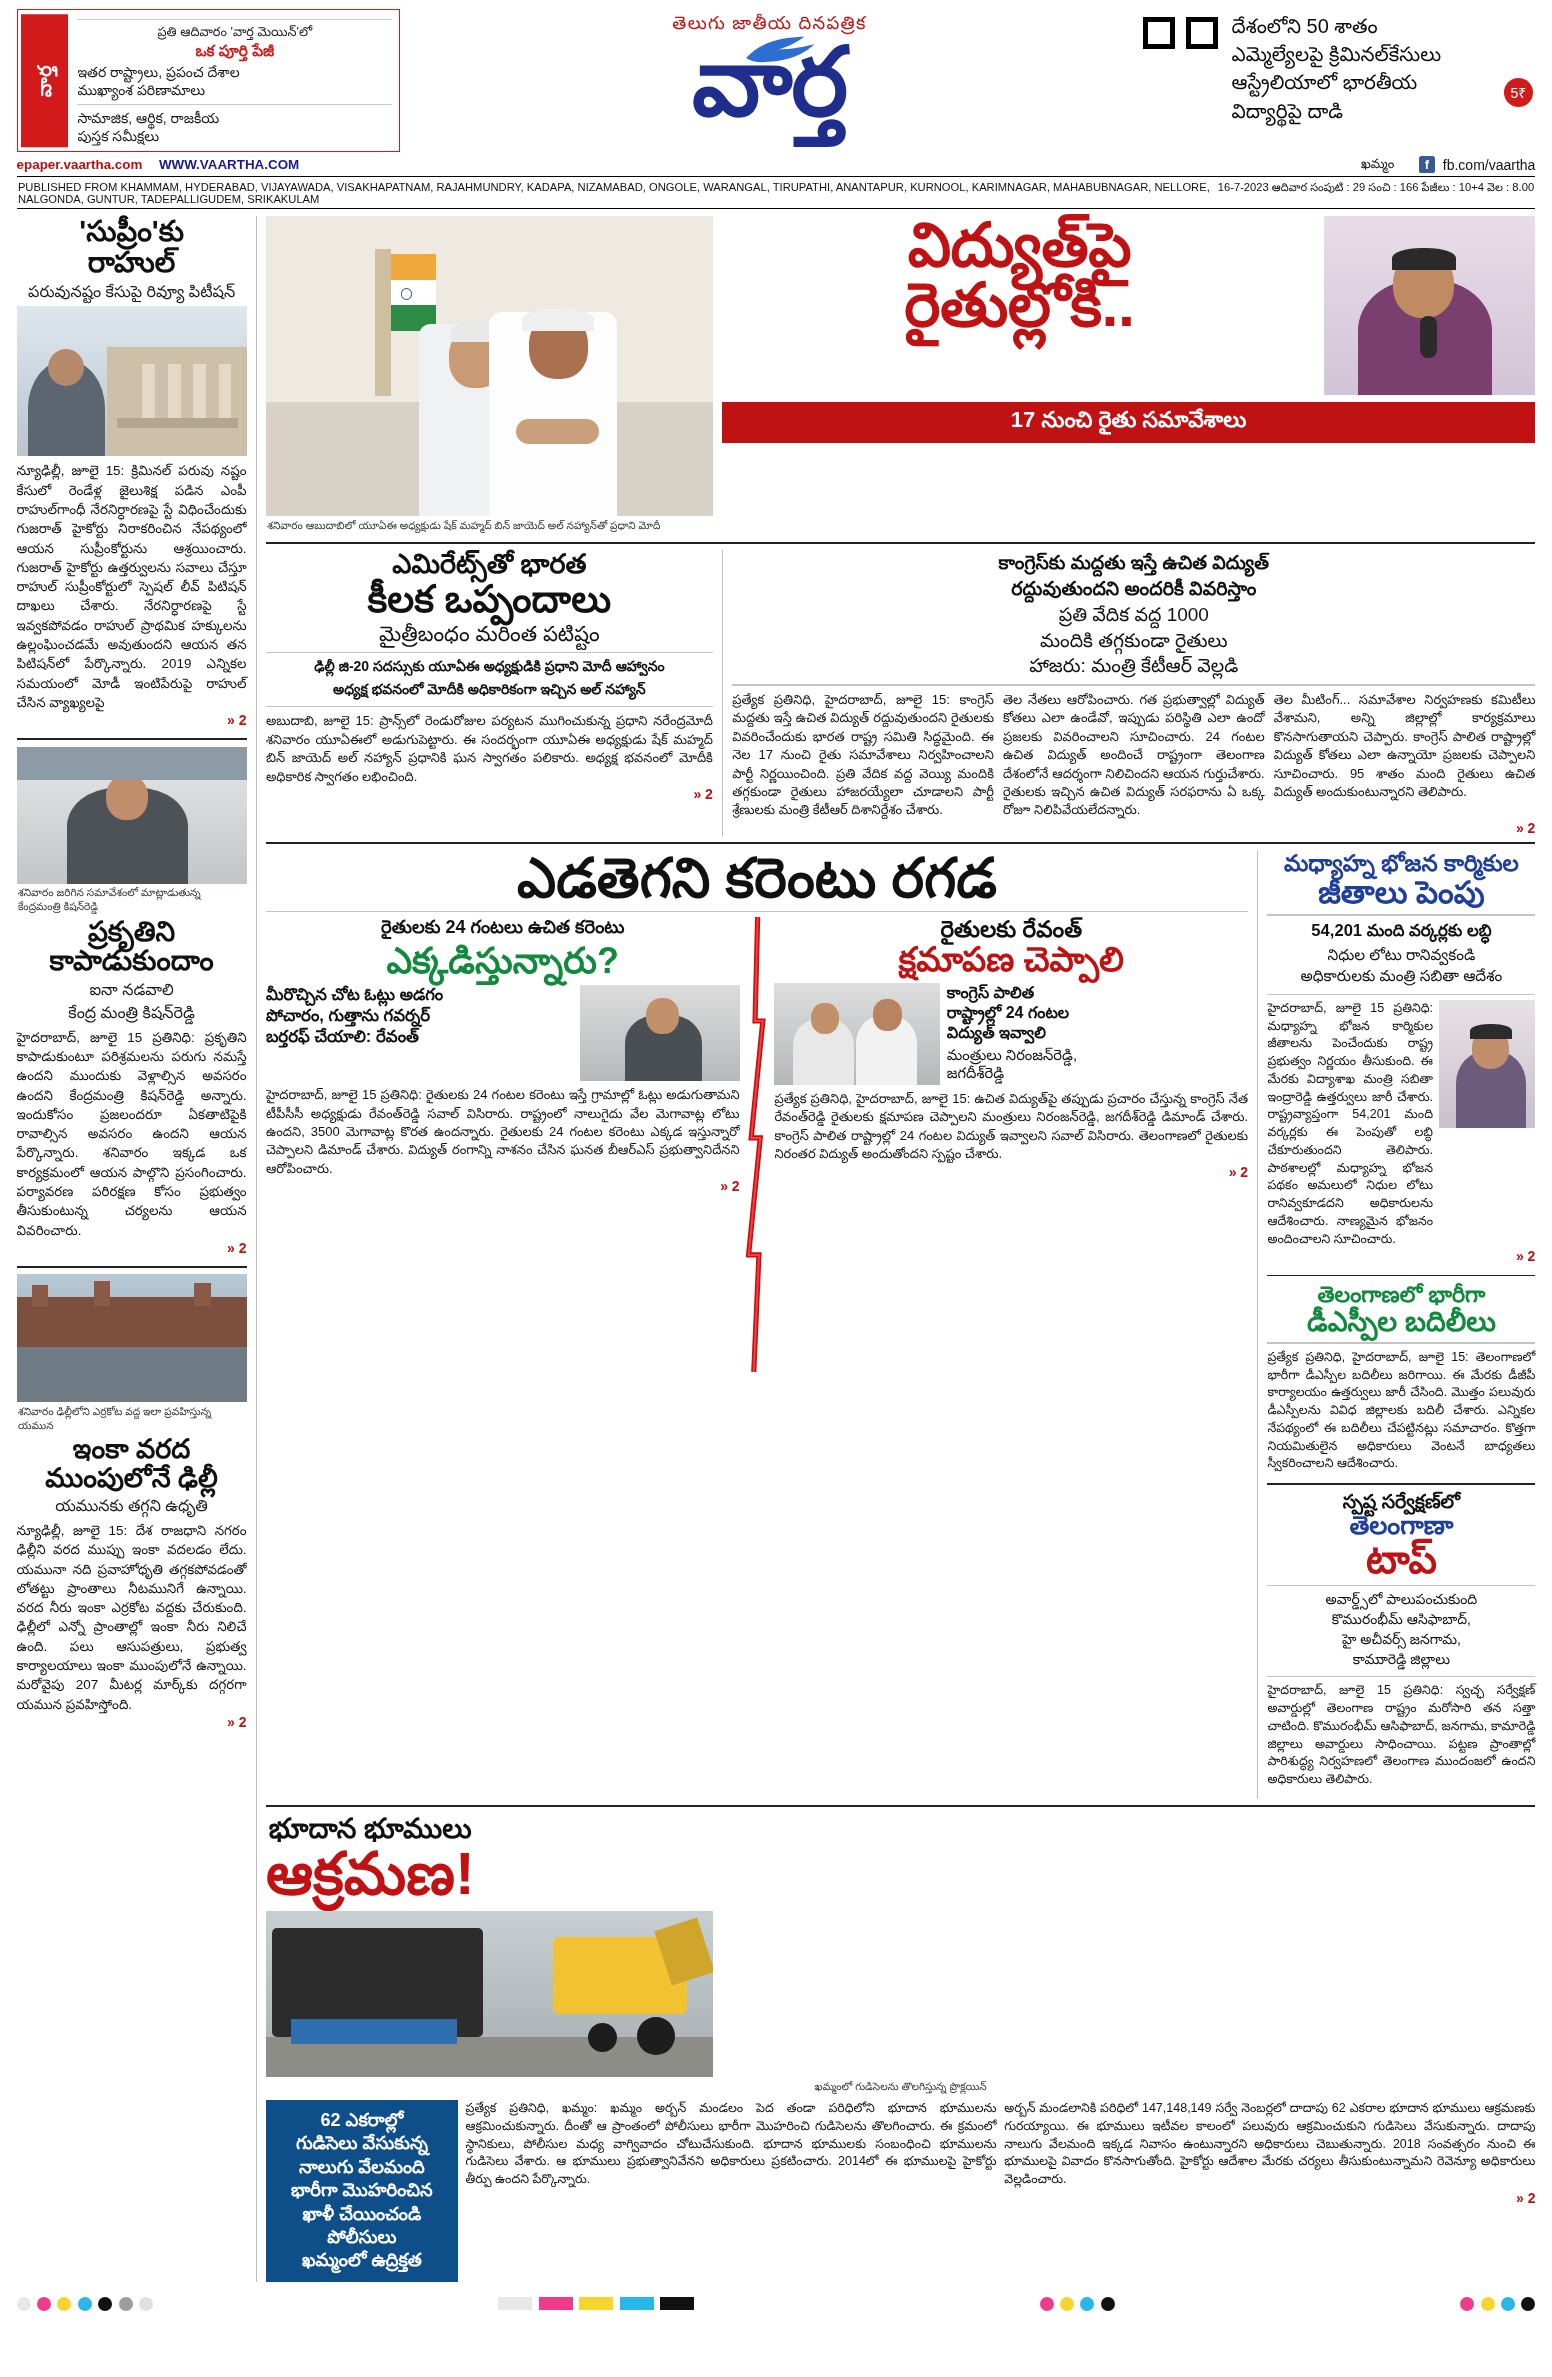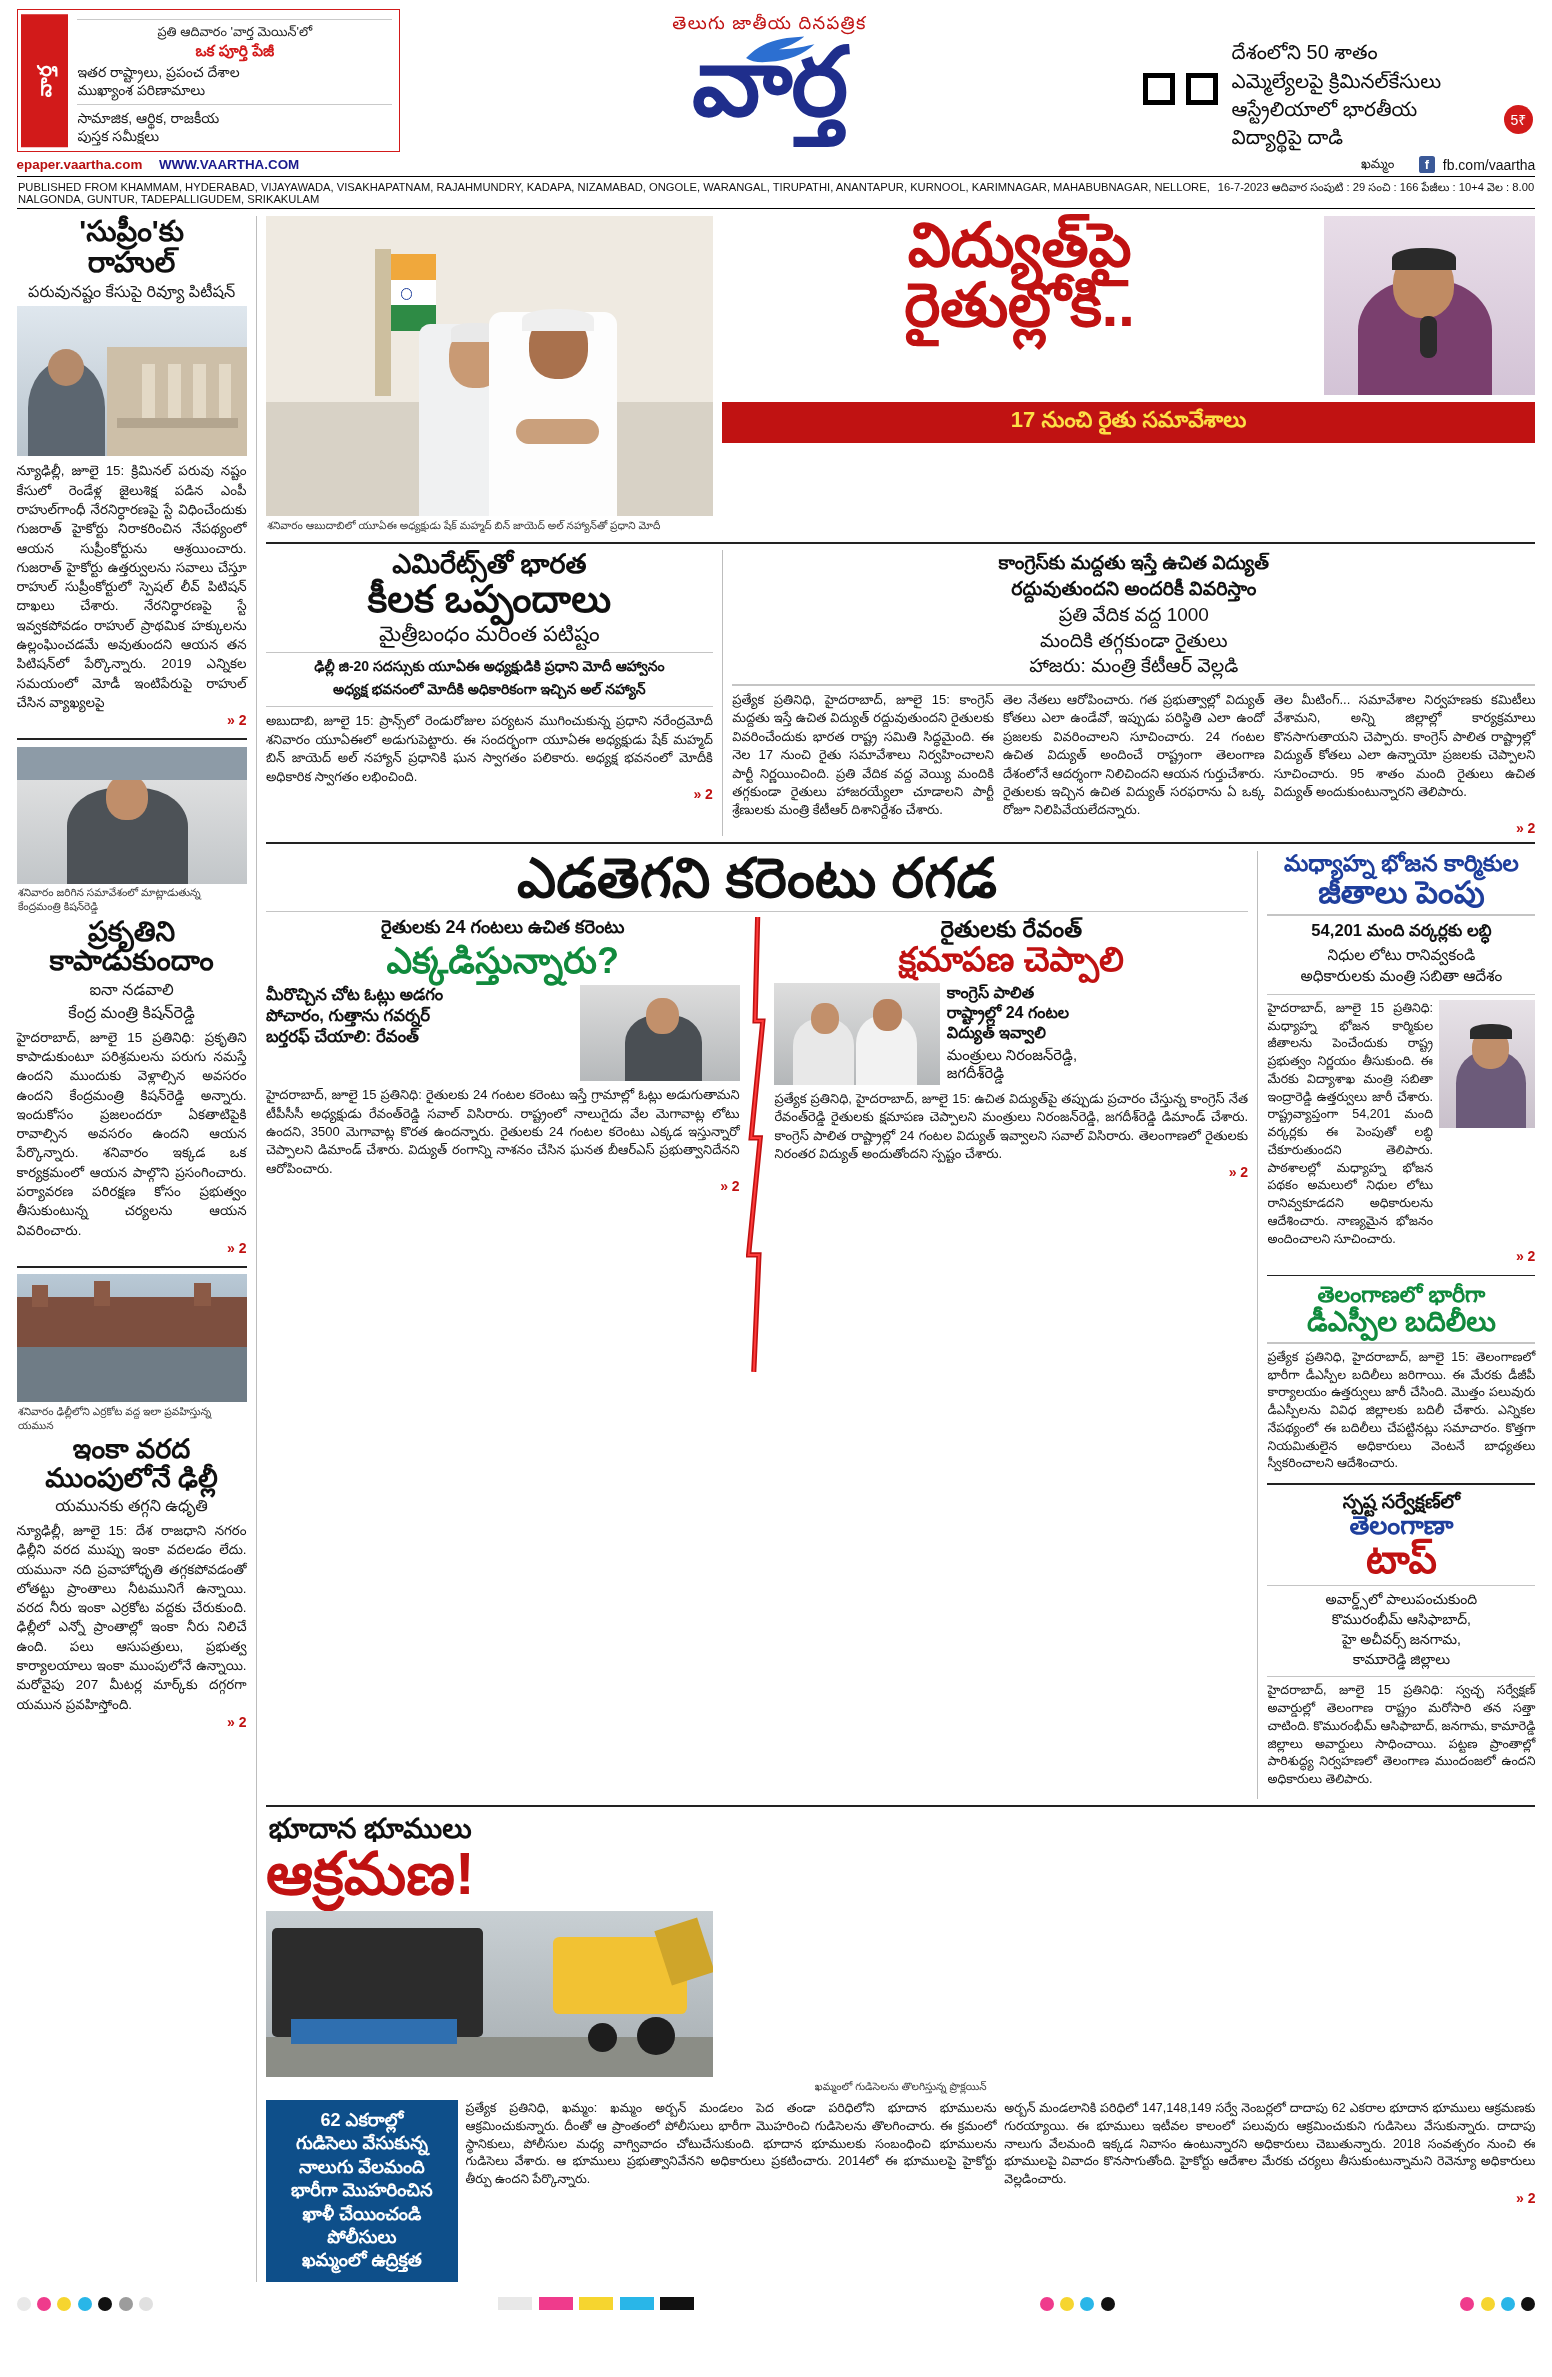--- a/index.html
+++ b/index.html
@@ -29,21 +29,21 @@
   .mh-center { flex:1; text-align:center; position:relative; }
   .mh-kicker { font-size:18px; color:#c01212; letter-spacing:1.3px; margin-top:3.8px; }
   .mh-logo {
     font-size:96px; line-height:0.92; font-weight:bold; color:#1f2e8c; letter-spacing:-1.3px;
     font-family:"Liberation Sans", sans-serif; position:relative; display:inline-block;
   }
   .mh-bird {
     position:absolute; right:27px; top:-3.8px; width:77px; height:38px; color:#2c6fd1;
   }
 
-  .mh-right { width:396px; display:flex; gap:10.2px; align-items:flex-end; }
+  .mh-right { width:396px; display:flex; gap:10.2px; align-items:flex-start; }
   .qr {
     width:82px; height:82px; margin-top:5.1px;
     background-image:
       linear-gradient(90deg,#000 0 12.5%,transparent 0 25%,#000 0 37.5%,transparent 0 50%,#000 0 62.5%,transparent 0 75%,#000 0 87.5%,transparent 0),
       linear-gradient(0deg,#000 0 12.5%,transparent 0 25%,#000 0 37.5%,transparent 0 50%,#000 0 62.5%,transparent 0 75%,#000 0 87.5%,transparent 0);
     background-blend-mode:difference; background-color:#fff; border:2.6px solid #fff;
     position:relative;
   }
   .qr:before, .qr:after {
     content:""; position:absolute; width:22px; height:22px; border:5.1px solid #000; background:#fff;
@@ -93,21 +93,21 @@
 
   
   .topflex { display:flex; gap:9px; }
   .lead-photo-box { width:447px; }
   .lead-photo { height:300px; background:linear-gradient(#dfe4e8,#c7ced4); position:relative; }
 
   .banner-head {
     font-size:61px; font-weight:bold; color:#c01212; text-align:center; line-height:0.98; letter-spacing:-0.6px;
   }
   .banner-strip {
-    background:#c01212; color:#fde047; font-size:22px; font-weight:bold; text-align:center; padding:5.1px 7.7px; margin-top:6.4px;
+    background:#c01212; color:#ffffff; font-size:22px; font-weight:bold; text-align:center; padding:5.1px 7.7px; margin-top:6.4px;
   }
   .ktr-photo { width:211px; height:179px; background:linear-gradient(#e8dde8,#d3c3d6); position:relative; }
 
   .subheads { font-size:19px; line-height:1.36; text-align:center; color:#111; }
 
   .three-cols { display:flex; gap:9px; }
   .three-cols > div { flex:1; font-size:13px; line-height:1.42; text-align:justify; }
 
   .mega-head { font-size:55px; font-weight:bold; color:#111; text-align:center; line-height:1.0; }
   .sec-green { color:#118a3d; font-weight:bold; }

